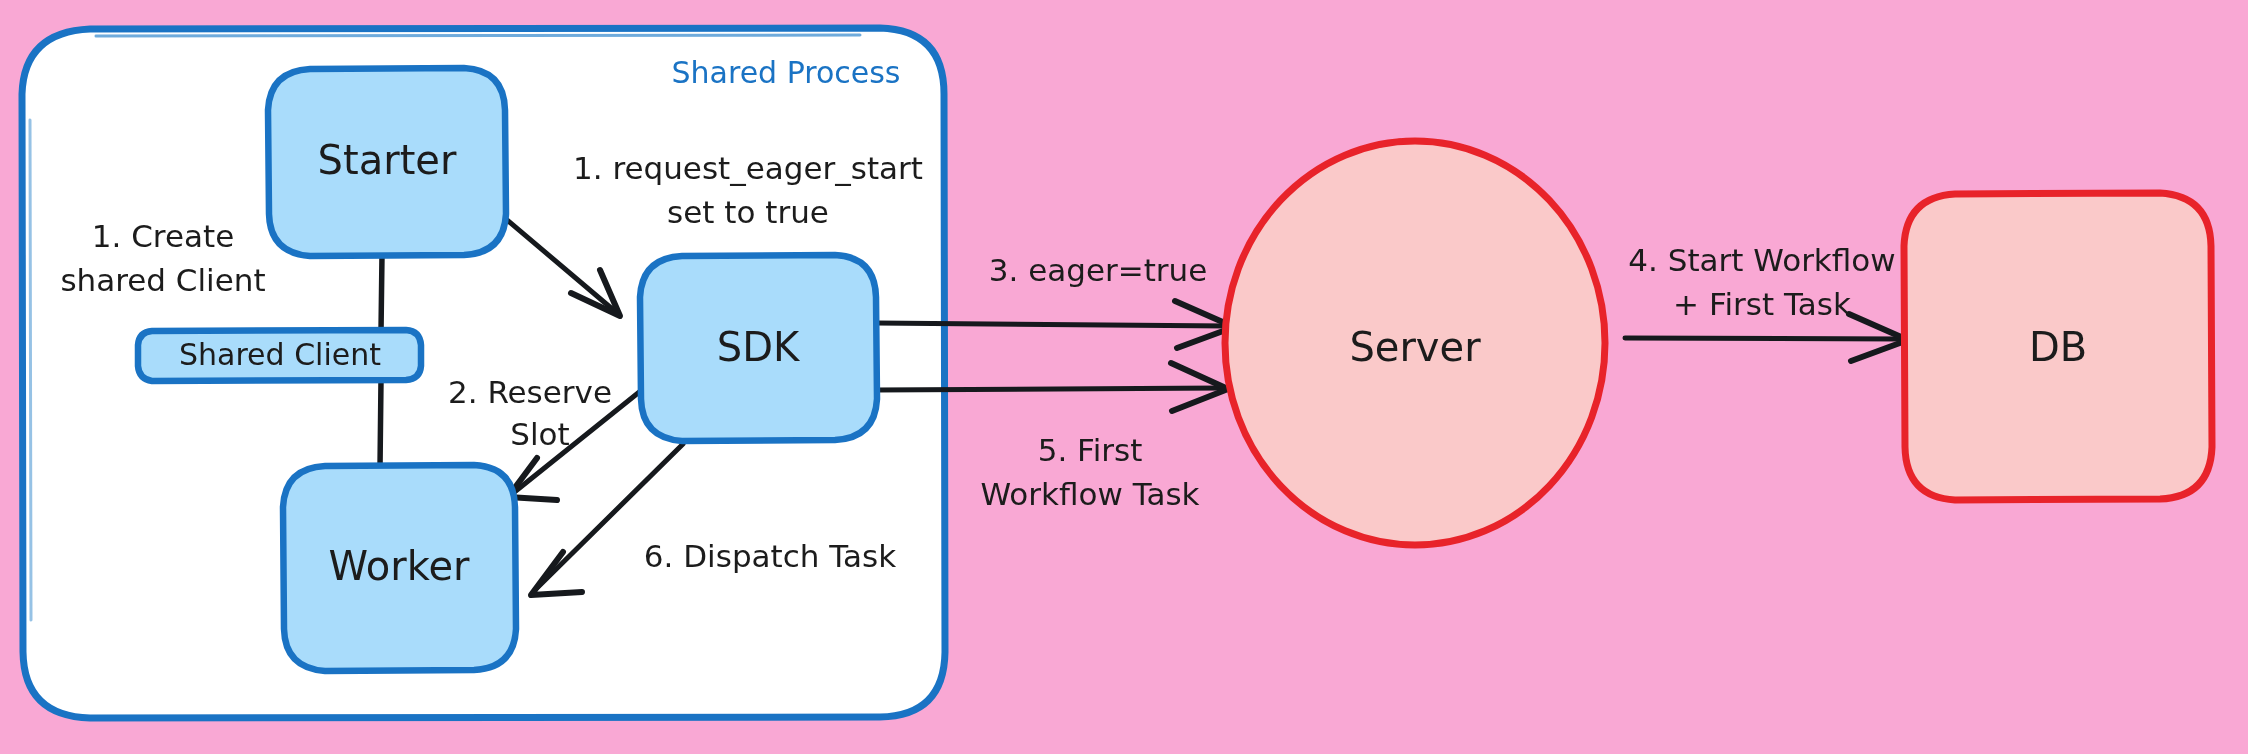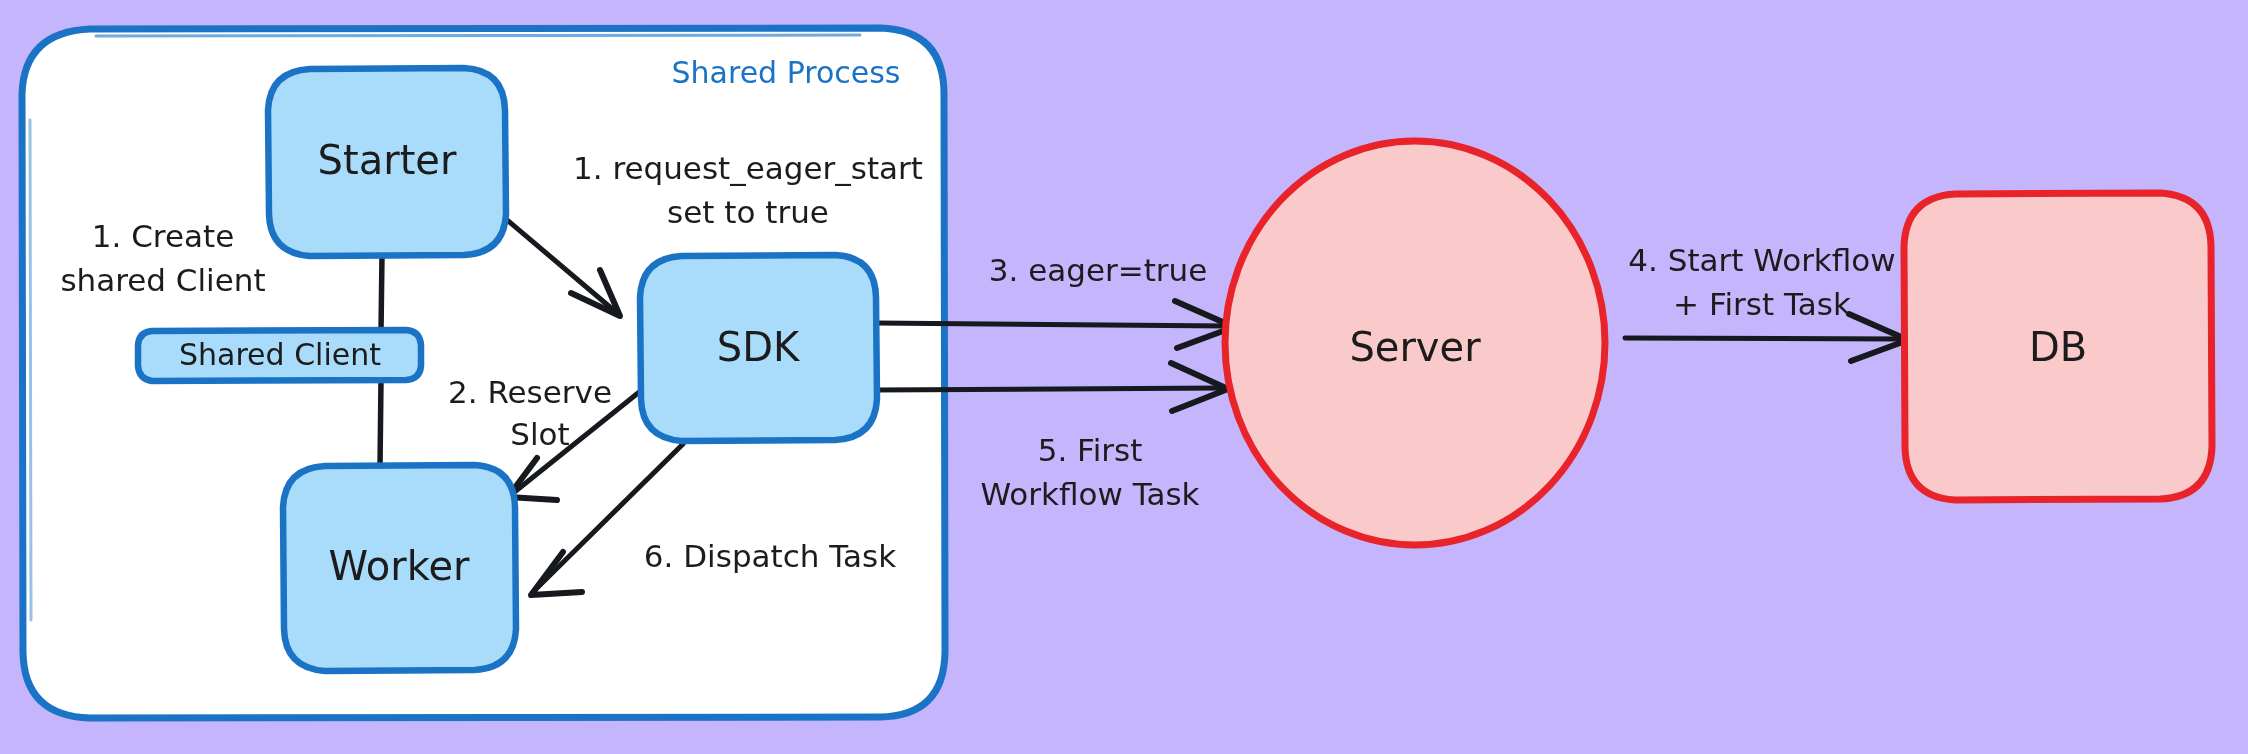--- a/index.html
+++ b/index.html
@@ -8,21 +8,21 @@
     padding: 0;
     background: #ffffff;
   }
   body {
     font-family: "DejaVu Sans", sans-serif;
   }
   #canvas {
     position: relative;
     width: 2248px;
     height: 754px;
-    background: #c4b5fd;
+    background: #f9a8d4;
     overflow: hidden;
   }
   #diagram-svg {
     position: absolute;
     left: 0;
     top: 0;
     width: 2248px;
     height: 754px;
   }
   .node-label {

